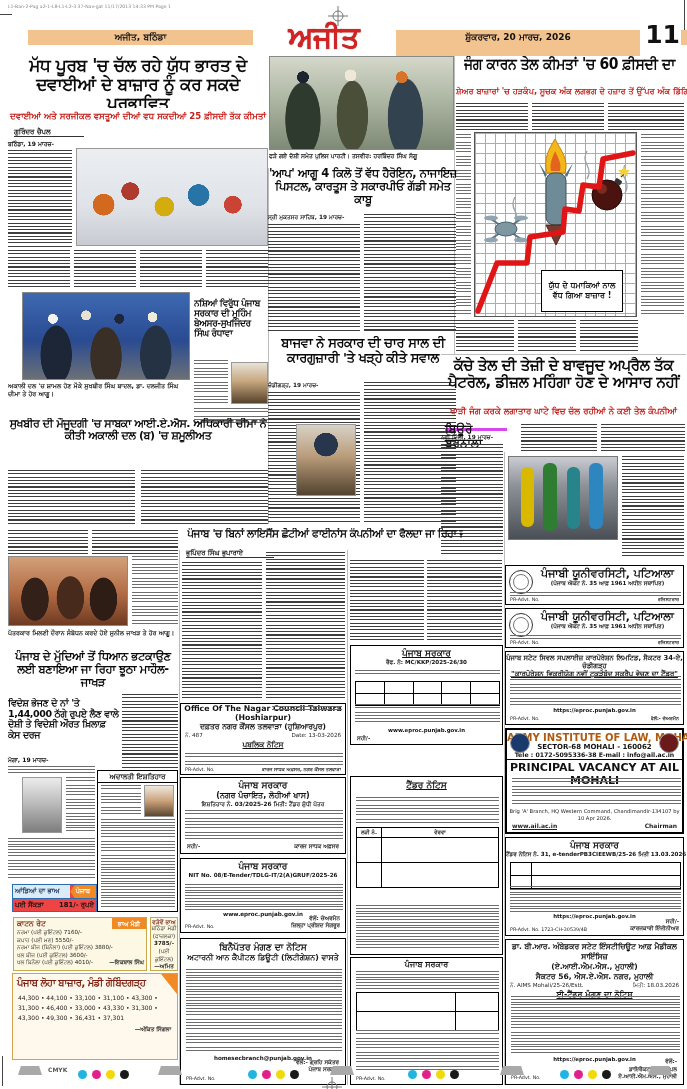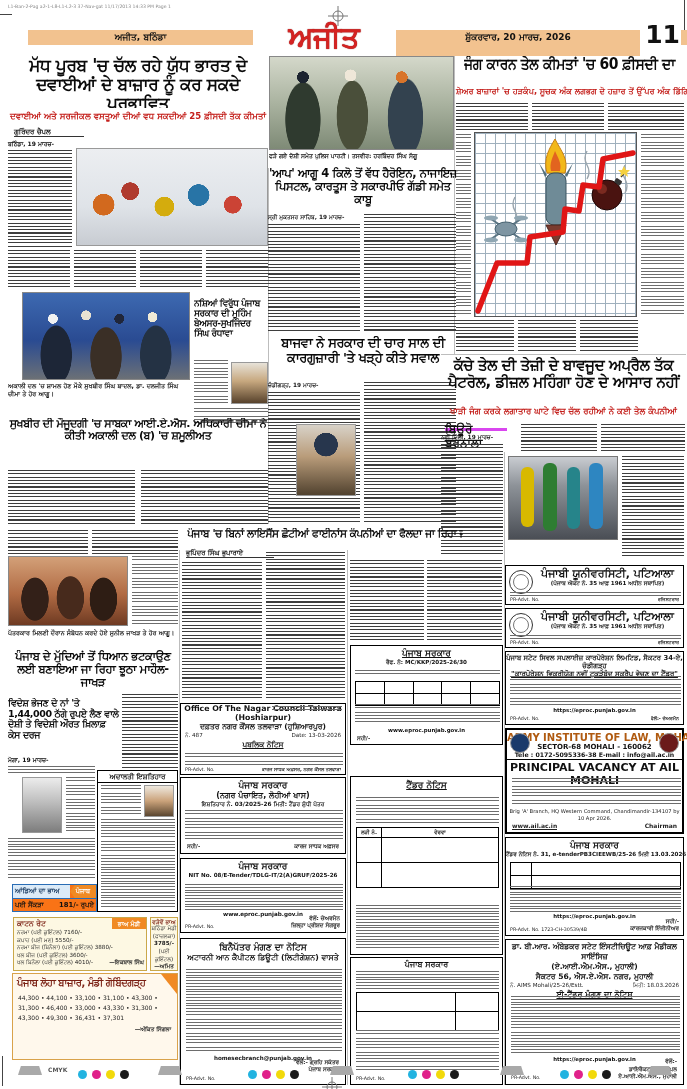--- a/index.html
+++ b/index.html
@@ -115,21 +115,21 @@
   <div class="a gk2" style="left:8px;top:838px;width:87px;height:42px"></div>
 
   <div class="a bx" style="left:97px;top:770px;width:81px;height:142px">
     <div class="b c" style="font-size:7.2px;border-bottom:1px solid #000;padding:1px 0">ਅਦਾਲਤੀ ਇਸ਼ਤਿਹਾਰ</div>
     <div class="gk2" style="position:absolute;left:3px;top:14px;width:40px;height:30px"></div>
     <div class="ph" style="position:absolute;right:3px;top:14px;width:28px;height:30px;border:1px solid #999;
          background:linear-gradient(180deg,#efe9df 0%,#caa27a 50%,#5a4630 100%)"></div>
     <div class="gk2" style="position:absolute;left:3px;top:48px;width:74px;height:88px"></div>
   </div>
 
-  <div class="a" style="left:12px;top:884px;width:85px;height:28px;border:1.5px solid #2a6db5;background:#f97316">
+  <div class="a" style="left:12px;top:884px;width:85px;height:28px;border:1.5px solid #2a6db5;background:#ef4444">
     <div style="display:flex;height:13px;border-bottom:1px solid #2a6db5">
       <div class="b" style="flex:1;font-size:6.8px;line-height:13px;padding-left:2px;background:#dcebf8;color:#14355c">ਆਂਡਿਆਂ ਦਾ ਭਾਅ</div>
       <div class="b c" style="width:26px;font-size:6.5px;line-height:13px;background:#f08a24;color:#fff;clip-path:polygon(18% 0,100% 0,100% 100%,18% 100%,0 50%)">ਪੰਜਾਬ</div>
     </div>
     <div style="display:flex;height:13px">
       <div class="b" style="flex:1;font-size:6.8px;line-height:13px;padding-left:2px">ਪਈ ਸੈਂਕੜਾ</div>
       <div class="b rt" style="width:38px;font-size:6.8px;line-height:13px;padding-right:2px">181/- ਰੁਪਏ</div>
     </div>
   </div>
 
@@ -227,20 +227,24 @@
         <circle cx="132" cy="62" r="15" fill="#4a1310" stroke="#1e0605"></circle>
         <circle cx="127" cy="56" r="5" fill="#7a2a20"></circle>
         <rect x="140" y="46" width="7" height="5" rx="1" fill="#333" transform="rotate(35 143 48)"></rect>
         <path d="M146,44 q5,-4 3,-9" stroke="#333" stroke-width="1.5" fill="none"></path>
         <polygon points="149,33 151,37 155,37 152,40 153,44 149,41 145,44 146,40 143,37 147,37" fill="#f4d03f"></polygon>
       </g>
 
       <polyline points="3,178 22,130 52,130 55,104 88,99 90,76 104,78 108,52 124,54 128,26 158,20" fill="none" stroke="#e01616" stroke-width="5.5" stroke-linejoin="round" stroke-linecap="round"></polyline>
     </svg>
   </div>
+  <div class="a c" style="left:541px;top:270px;width:82px;height:42px;border:1.5px solid #000;background:#fff;display:flex;flex-direction:column;justify-content:center">
+    <div class="b" style="font-size:8px">ਯੁੱਧ ਦੇ ਧਮਾਕਿਆਂ ਨਾਲ</div>
+    <div class="b" style="font-size:8px">ਵੱਧ ਗਿਆ ਬਾਜ਼ਾਰ !</div>
+  </div>
   <div class="a gk" style="left:456px;top:320px;width:58px;height:32px"></div>
   <div class="a gk" style="left:518px;top:320px;width:58px;height:32px"></div>
   <div class="a gk" style="left:580px;top:320px;width:58px;height:32px"></div>
 
   <div class="a hl c" style="left:441px;top:357px;width:245px;height:46px;font-size:15px">ਕੱਚੇ ਤੇਲ ਦੀ ਤੇਜ਼ੀ ਦੇ ਬਾਵਜੂਦ ਅਪ੍ਰੈਲ ਤੱਕ ਪੈਟਰੋਲ, ਡੀਜ਼ਲ ਮਹਿੰਗਾ ਹੋਣ ਦੇ ਆਸਾਰ ਨਹੀਂ</div>
   <div class="a b c red nw" style="left:441px;top:406px;width:245px;height:13px;font-size:8.6px">ਖਾੜੀ ਜੰਗ ਕਰਕੇ ਲਗਾਤਾਰ ਘਾਟੇ ਵਿਚ ਚੱਲ ਰਹੀਆਂ ਨੇ ਕਈ ਤੇਲ ਕੰਪਨੀਆਂ</div>
   <div class="a b" style="left:445px;top:422px;width:62px;height:9px;font-size:12px;border-bottom:3px solid #d946ef">ਬਿਊਰੋ ਬਰਨਾਲਾ</div>
   <div class="a b" style="left:441px;top:434px;width:76px;height:8px;font-size:5.8px">ਨਵੀਂ ਦਿੱਲੀ, 19 ਮਾਰਚ-</div>
   <div class="a gk" style="left:441px;top:444px;width:62px;height:112px"></div>
   <div class="a gk" style="left:521px;top:424px;width:76px;height:28px"></div>

